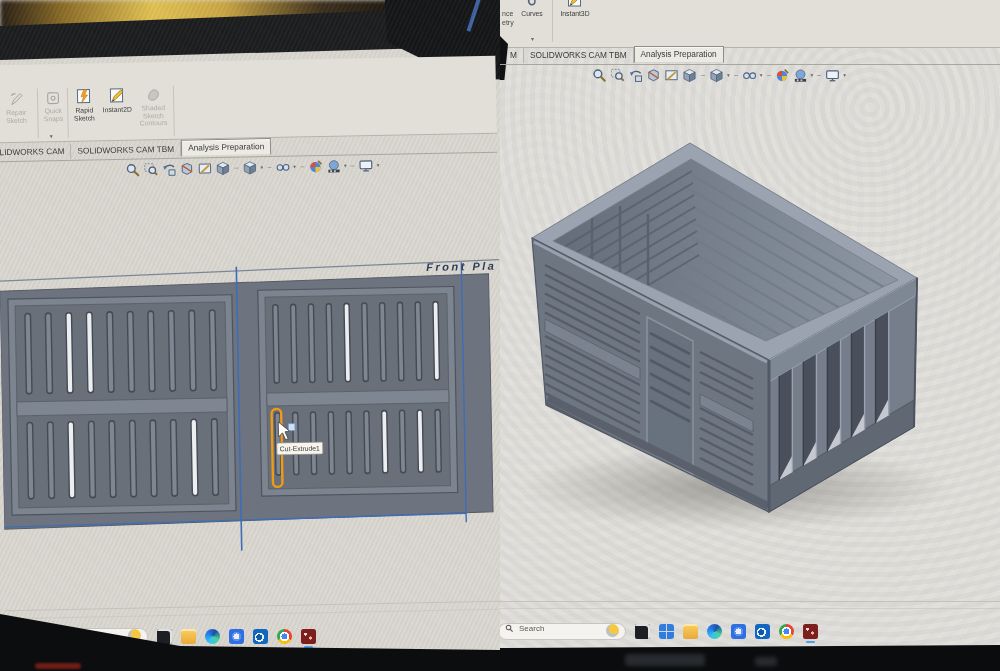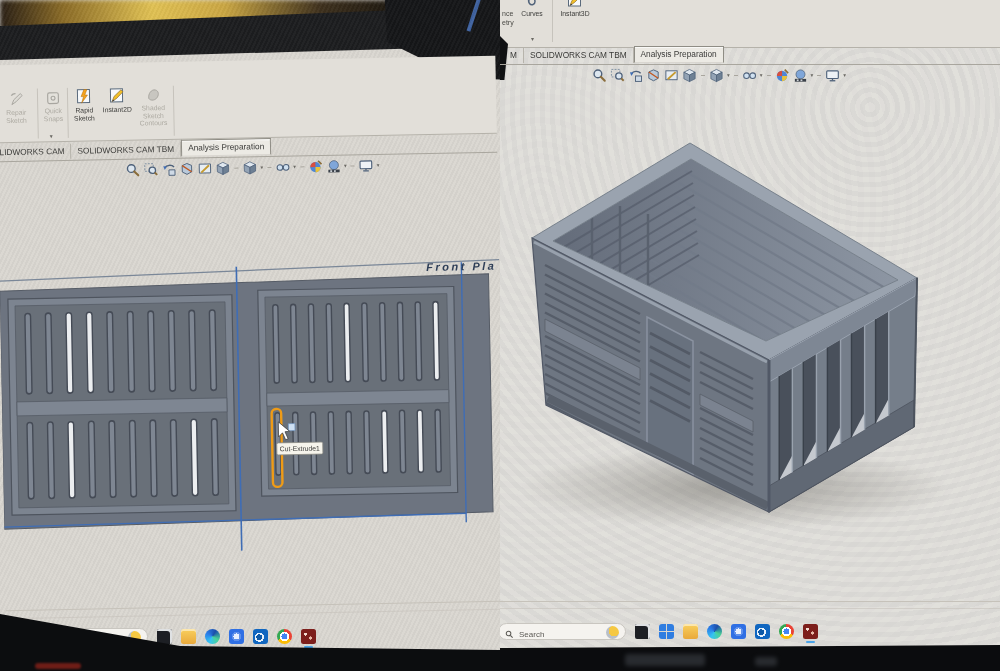--- a/index.html
+++ b/index.html
@@ -50,21 +50,21 @@
   .tab.active{background:#eceae4;border:1px solid #8f8d85;border-bottom:1px solid #d9d6d0;box-shadow:inset 0 1px 0 rgba(255,255,255,.7);}
   .tabline{position:absolute;height:1px;background:#a9a69e;}
   .hud{position:absolute;display:flex;align-items:center;gap:3px;}
   .hud svg{width:15px;height:15px;}
   .hud .hud-sep{width:4px;height:1px;background:#a9a69e;margin:0 1px;}
   .hud .hud-caret{font-size:5.5px;color:#6b6964;margin:0 0 2px 0;}
   .statusline{position:absolute;height:1px;background:#c6c2ba;width:100%;}
 
   
   .taskbar{position:absolute;display:flex;align-items:center;gap:9px;}
-  .search-pill{display:flex;align-items:flex-end;gap:5px;background:#f5f3ef;border:1px solid #c9c6c0;
+  .search-pill{display:flex;align-items:flex-start;gap:5px;background:#f5f3ef;border:1px solid #c9c6c0;
       border-radius:10px;height:17px;padding:0 6px;width:104px;box-sizing:border-box;}
   .search-pill span.q{font-size:8px;color:#5c5a55;}
   .tb{width:15px;height:15px;border-radius:3px;position:relative;flex:0 0 auto;}
   .tb-start{background:#2f7de1;background-image:linear-gradient(transparent 45%,#d9d6d0 45% 55%,transparent 55%),
             linear-gradient(90deg,transparent 45%,#d9d6d0 45% 55%,transparent 55%);}
   .tb-task-view{background:#1d1f24;box-shadow:inset -3px 3px 0 -1px #dfe1e3;border-radius:2px;}
   .tb-file-explorer{background:linear-gradient(#f9d05e,#e9a93c);border-radius:2.5px;box-shadow:inset 0 2px 0 rgba(255,255,255,.5);}
   .tb-edge{border-radius:50%;background:conic-gradient(from 210deg,#35c3f3,#2b7de9,#1b4eaa,#49d295,#35c3f3);}
   .tb-photos{background:#2f6fe4;background-image:radial-gradient(circle at 50% 50%,#e8f0ff 0 3px,rgba(232,240,255,.25) 3px 4.5px,transparent 4.5px);}
   .tb-outlook{border-radius:3px;background:#1066c0;background-image:radial-gradient(circle at 42% 55%,#0f5aa8 0 3px,#e8f2fc 3px 4.6px,transparent 4.6px);}

